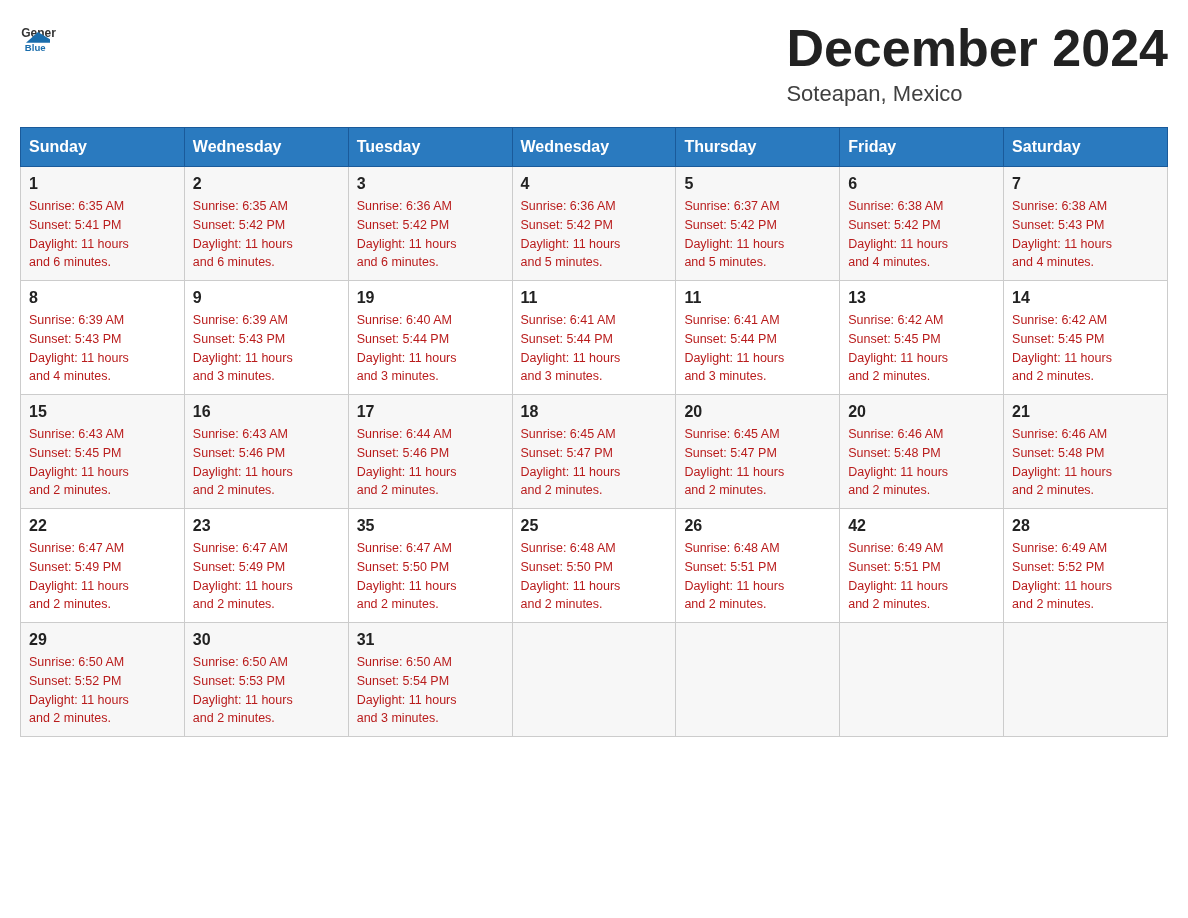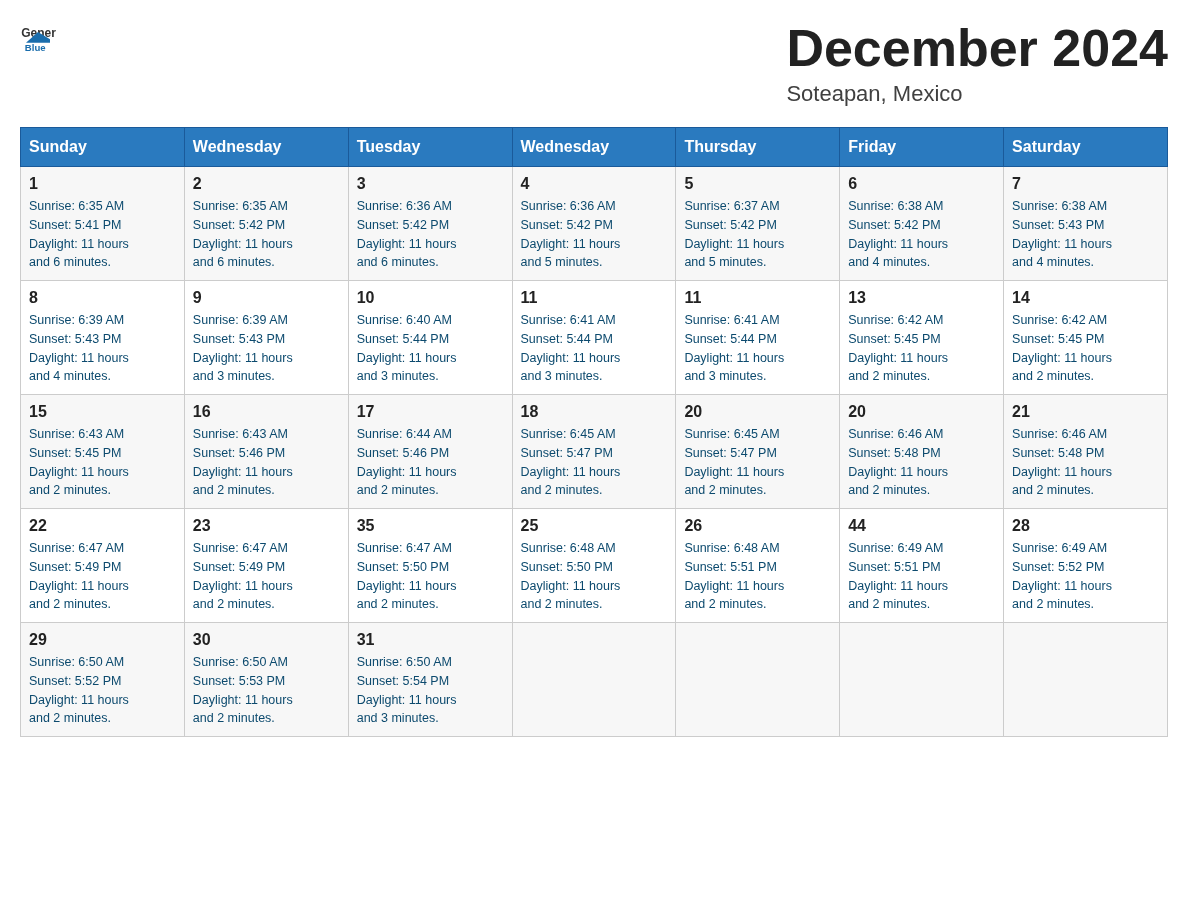--- a/index.html
+++ b/index.html
@@ -69,21 +69,21 @@
     }
     .day-num {
       font-size: 16px;
       font-weight: bold;
       margin-bottom: 4px;
       color: #222;
     }
     .day-info {
       font-size: 12.5px;
       line-height: 1.5;
-      color: #0c4a6e;
+      color: #b91c1c;
     }
     td.empty {
       background-color: #fff;
     }
   </style>
 </head>
 <body>
 
 <div class="header">
   <div class="logo">
@@ -190,21 +190,21 @@
         <td>
         <div class="day-num">9</div>
         <div class="day-info">
           Sunrise: 6:39 AM<br>
           Sunset: 5:43 PM<br>
           Daylight: 11 hours<br>
           and 3 minutes.
         </div>
       </td>
         <td>
-        <div class="day-num">10</div>
+        <div class="day-num">19</div>
         <div class="day-info">
           Sunrise: 6:40 AM<br>
           Sunset: 5:44 PM<br>
           Daylight: 11 hours<br>
           and 3 minutes.
         </div>
       </td>
         <td>
         <div class="day-num">11</div>
         <div class="day-info">
@@ -347,21 +347,21 @@
         <td>
         <div class="day-num">26</div>
         <div class="day-info">
           Sunrise: 6:48 AM<br>
           Sunset: 5:51 PM<br>
           Daylight: 11 hours<br>
           and 2 minutes.
         </div>
       </td>
         <td>
-        <div class="day-num">44</div>
+        <div class="day-num">42</div>
         <div class="day-info">
           Sunrise: 6:49 AM<br>
           Sunset: 5:51 PM<br>
           Daylight: 11 hours<br>
           and 2 minutes.
         </div>
       </td>
         <td>
         <div class="day-num">28</div>
         <div class="day-info">

